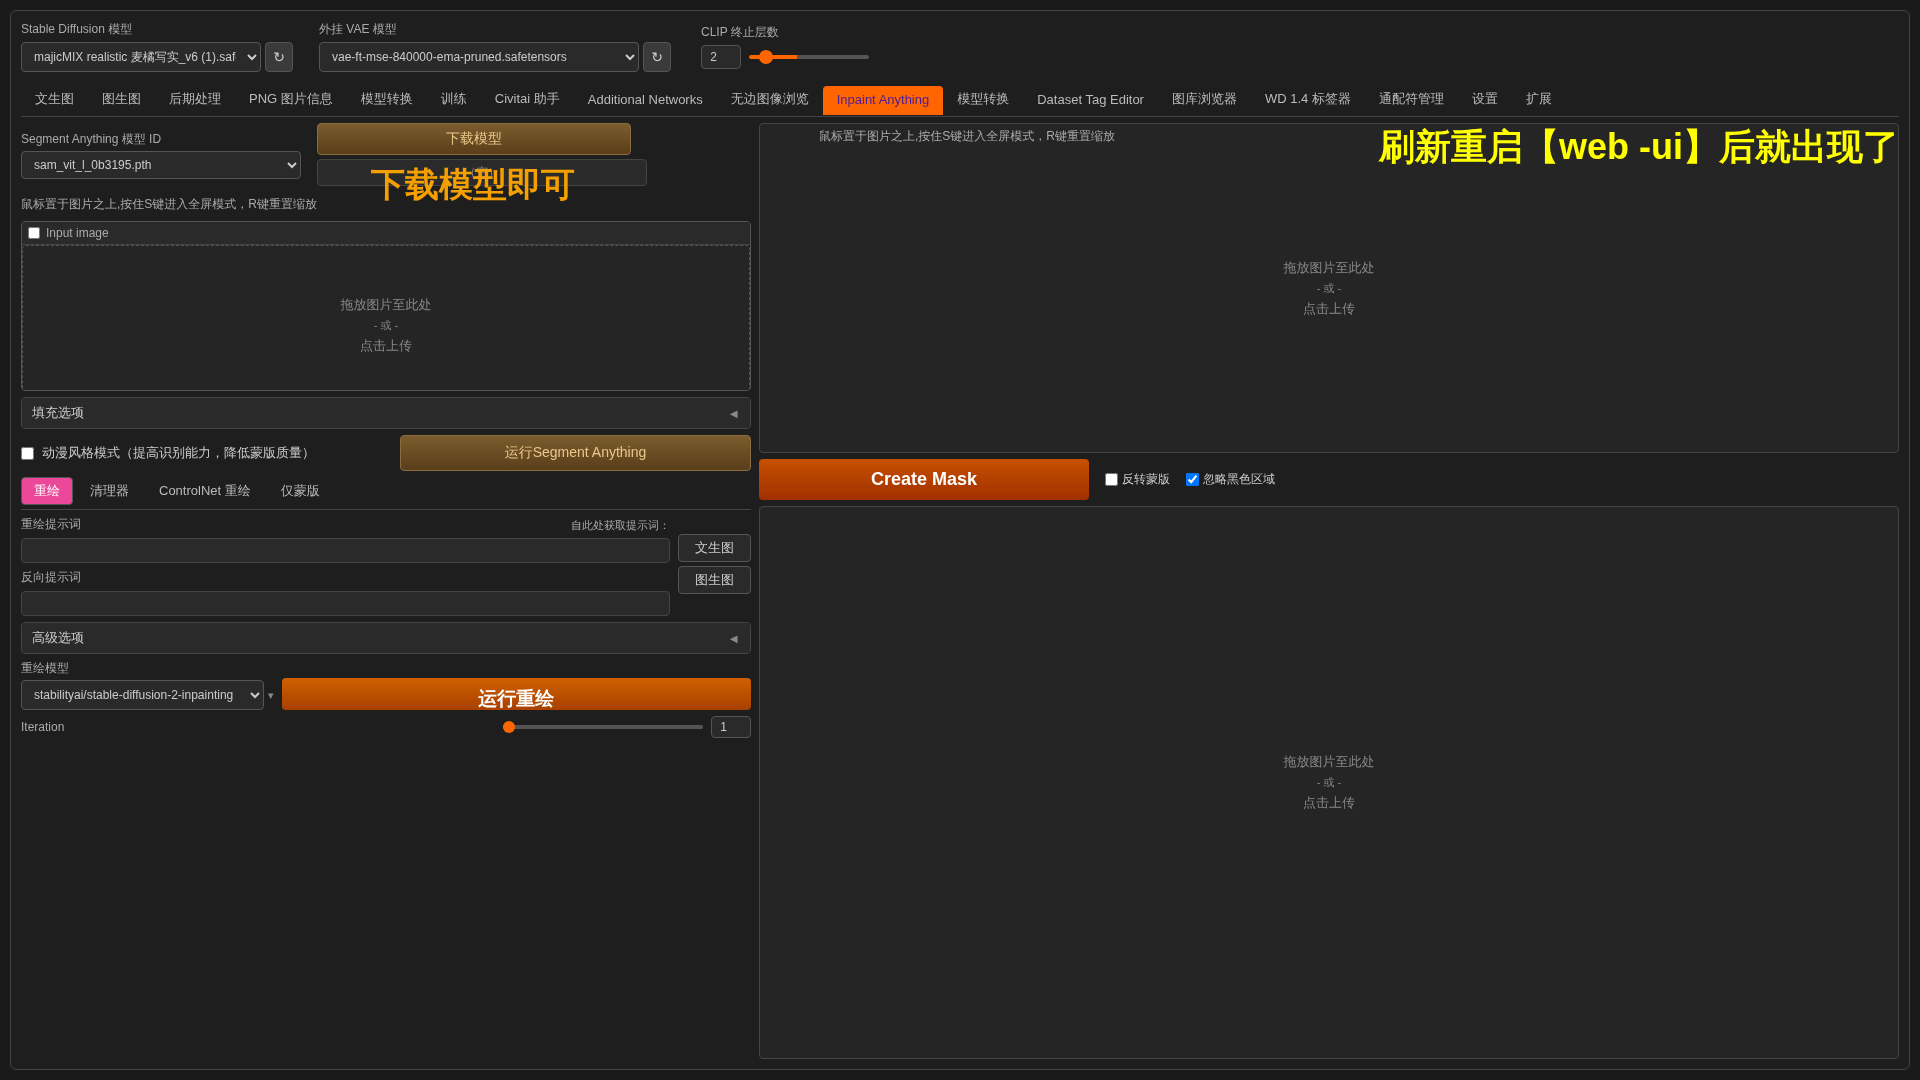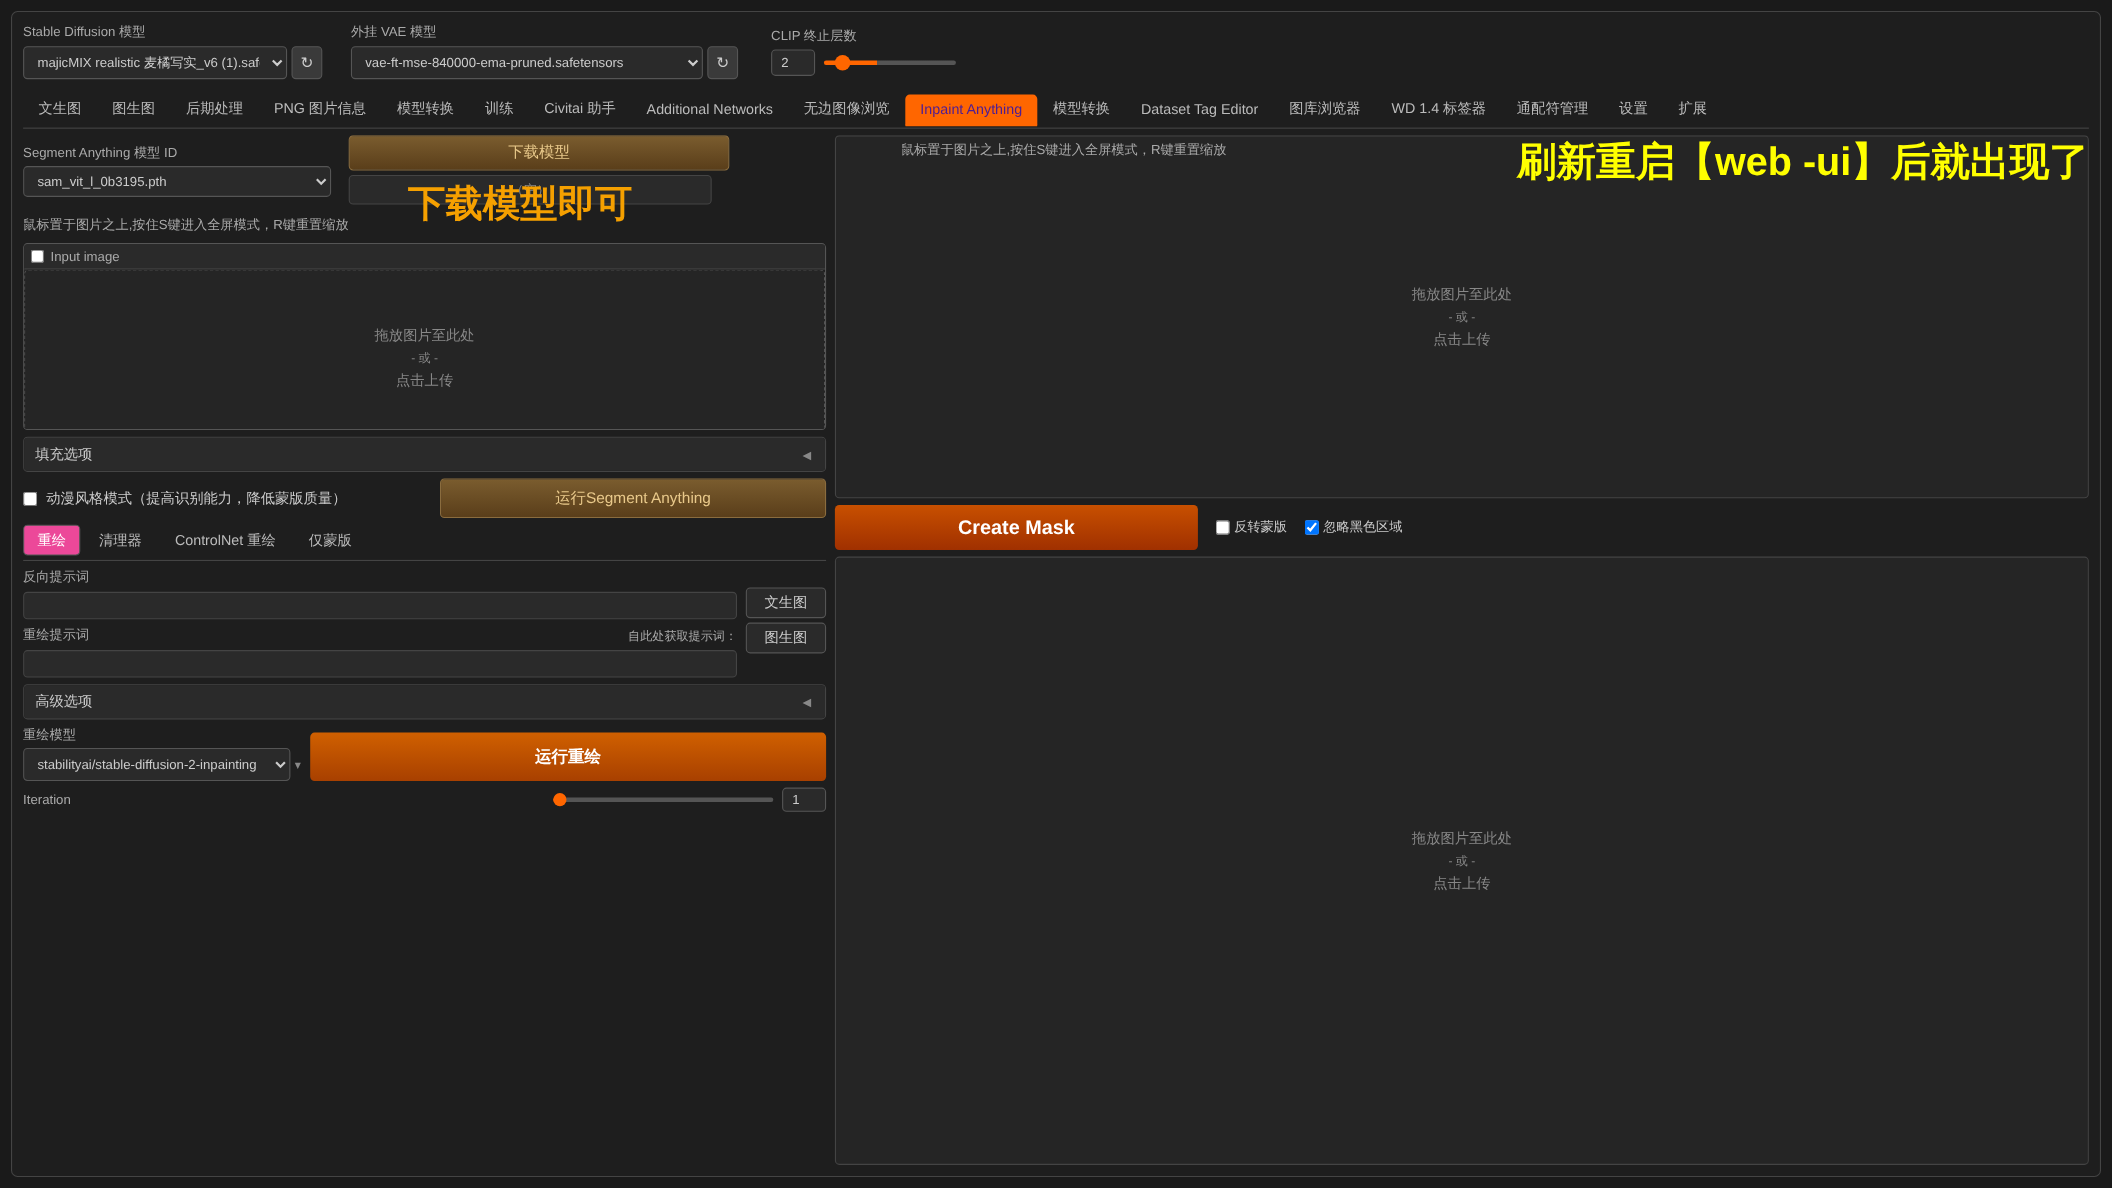--- a/index.html
+++ b/index.html
@@ -154,21 +154,21 @@
     }
     
     .download-btn {
       background: linear-gradient(to bottom, #7a5c2e, #5a3e1a);
       border: 1px solid #8a6c3e;
       border-radius: 4px;
       color: #e8c88a;
       padding: 6px 32px;
       font-size: 14px;
       cursor: pointer;
-      width: 346px;
+      width: 314px;
       text-align: center;
     }
     
     .image-upload-area {
       border: 1px dashed #555;
       border-radius: 4px;
       background: #252525;
       display: flex;
       flex-direction: column;
       align-items: center;
@@ -507,30 +507,30 @@
       <div class="sub-tabs">
         <button class="sub-tab active">重绘</button>
         <button class="sub-tab">清理器</button>
         <button class="sub-tab">ControlNet 重绘</button>
         <button class="sub-tab">仅蒙版</button>
       </div>
 
       <div style="display:flex;gap:8px;align-items:flex-start;">
         <div style="flex:1;display:flex;flex-direction:column;gap:6px;">
           <div class="input-group">
-            <span class="prompt-label">反向提示词</span>
-            <input type="text" class="prompt-input" value="" style="">
-          </div>
-          <div class="input-group">
             <div style="display:flex;align-items:center;justify-content:space-between;">
               <span class="prompt-label">重绘提示词</span>
               <div style="display:flex;align-items:center;gap:4px;">
                 <span style="font-size:11px;color:#aaa;">自此处获取提示词：</span>
               </div>
             </div>
+            <input type="text" class="prompt-input" value="" style="">
+          </div>
+          <div class="input-group">
+            <span class="prompt-label">反向提示词</span>
             <input type="text" class="prompt-input" value="" style="">
           </div>
         </div>
         <div class="side-btns" style="margin-top:18px;">
           <button class="side-btn">文生图</button>
           <button class="side-btn">图生图</button>
         </div>
       </div>
 
       <div class="accordion">
@@ -543,21 +543,21 @@
       <div style="display:flex;gap:8px;align-items:flex-end;">
         <div style="display:flex;flex-direction:column;gap:3px;">
           <span class="input-label">重绘模型</span>
           <div style="display:flex;align-items:center;gap:4px;">
             <select class="model-select" style="width:243px;">
               <option>stabilityai/stable-diffusion-2-inpainting</option>
             </select>
             <span style="font-size:11px;color:#888;">▾</span>
           </div>
         </div>
-        <button class="run-repaint-btn" style="height:44px;font-size:15px;min-width:280px;">运行重绘</button>
+        <button class="run-repaint-btn" style="height:32px;font-size:19px;min-width:280px;">运行重绘</button>
       </div>
 
       <div class="iteration-row">
         <span class="iteration-label">Iteration</span>
         <input type="range" class="iteration-slider" min="1" max="10" value="1" style="">
         <input type="number" class="iteration-value" value="1" style="">
       </div>
 
     </div>
 

